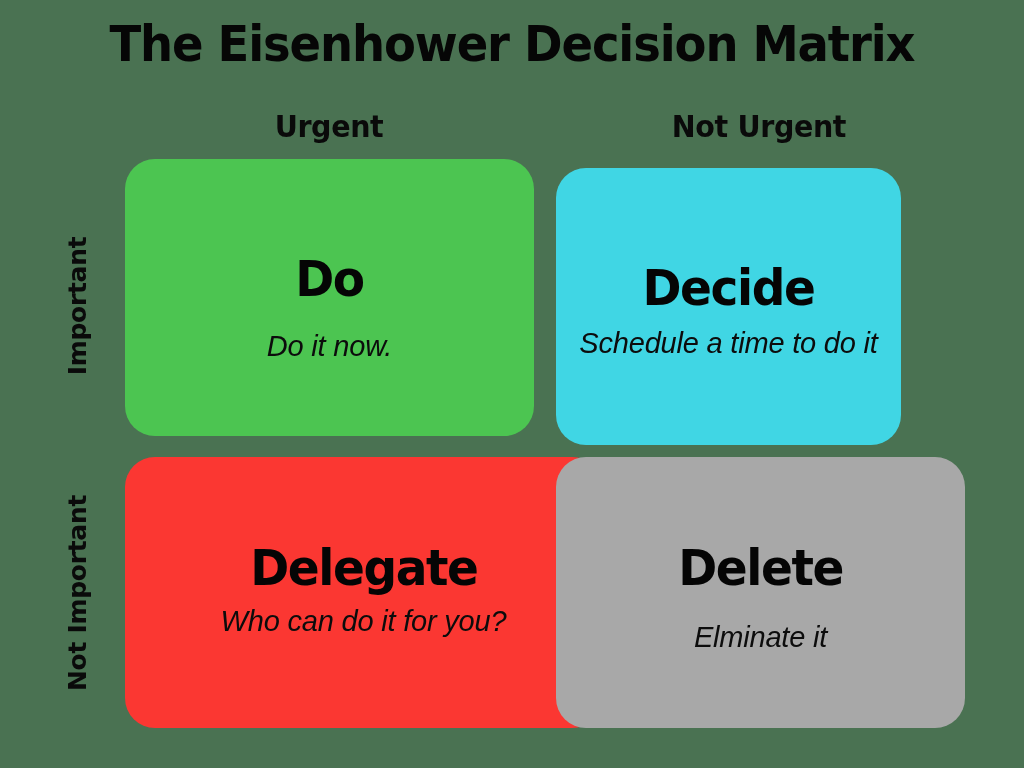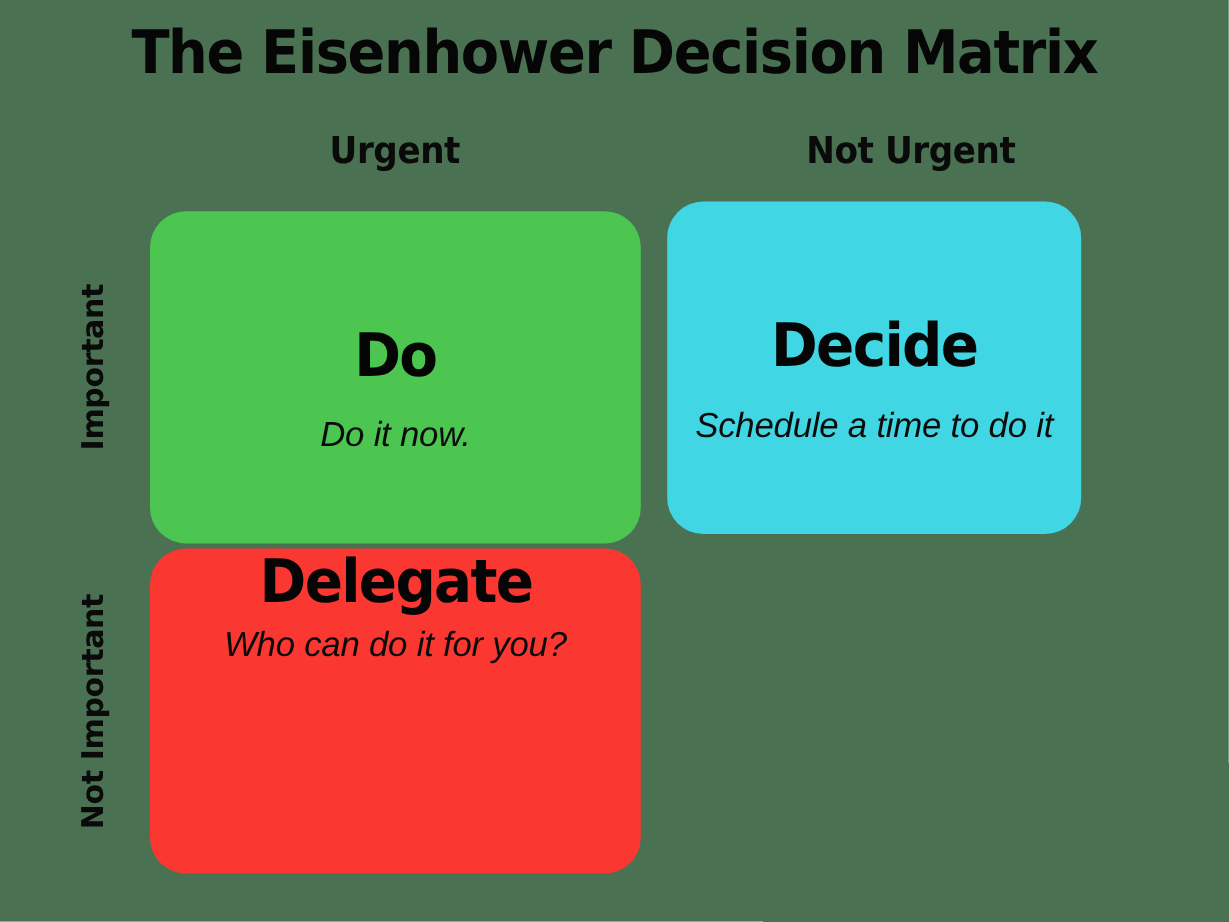--- a/index.html
+++ b/index.html
@@ -114,45 +114,46 @@
     font-size: 29px;
     line-height: 34px;
     letter-spacing: -0.2px;
     color: #0c0c0c;
     white-space: nowrap;
   }
 
   
   #quadrant-do {
     left: 125px;
-    top: 176px;
+    top: 159px;
     width: 409px;
     height: 277px;
     background: #4cc551;
     padding-top: 92px;
   }
   #quadrant-do .quadrant-subtitle { margin-top: 22px; text-align: right; }
 
   #quadrant-decide {
     left: 556px;
     top: 168px;
     width: 345px;
     height: 277px;
     background: #40d6e4;
     padding-top: 92px;
   }
-  #quadrant-decide .quadrant-subtitle { margin-top: 22px; }
+  #quadrant-decide .quadrant-subtitle { margin-top: 10px; }
 
   
   #quadrant-delegate {
     left: 125px;
     top: 457px;
-    width: 409px;
+    width: 477px;
     height: 271px;
     background: #fb3732;
+    padding-top: 83px;
   }
   #quadrant-delegate .quadrant-subtitle { margin-top: 8px; }
 
   #quadrant-delete {
     left: 556px;
     top: 457px;
     width: 409px;
     height: 271px;
     background: #a8a8a8;
     padding-top: 83px;
@@ -182,14 +183,18 @@
   <div id="quadrant-decide" class="quadrant">
     <div class="quadrant-title">Decide</div>
     <div class="quadrant-subtitle">Schedule a time to do it</div>
   </div>
 
   <div id="quadrant-delegate" class="quadrant">
     <div class="quadrant-title">Delegate</div>
     <div class="quadrant-subtitle">Who can do it for you?</div>
   </div>
 
+  <div id="quadrant-delete" class="quadrant">
+    <div class="quadrant-title">Delete</div>
+    <div class="quadrant-subtitle">Elminate it</div>
+  </div>
 
 </div>
 
 </body></html>

